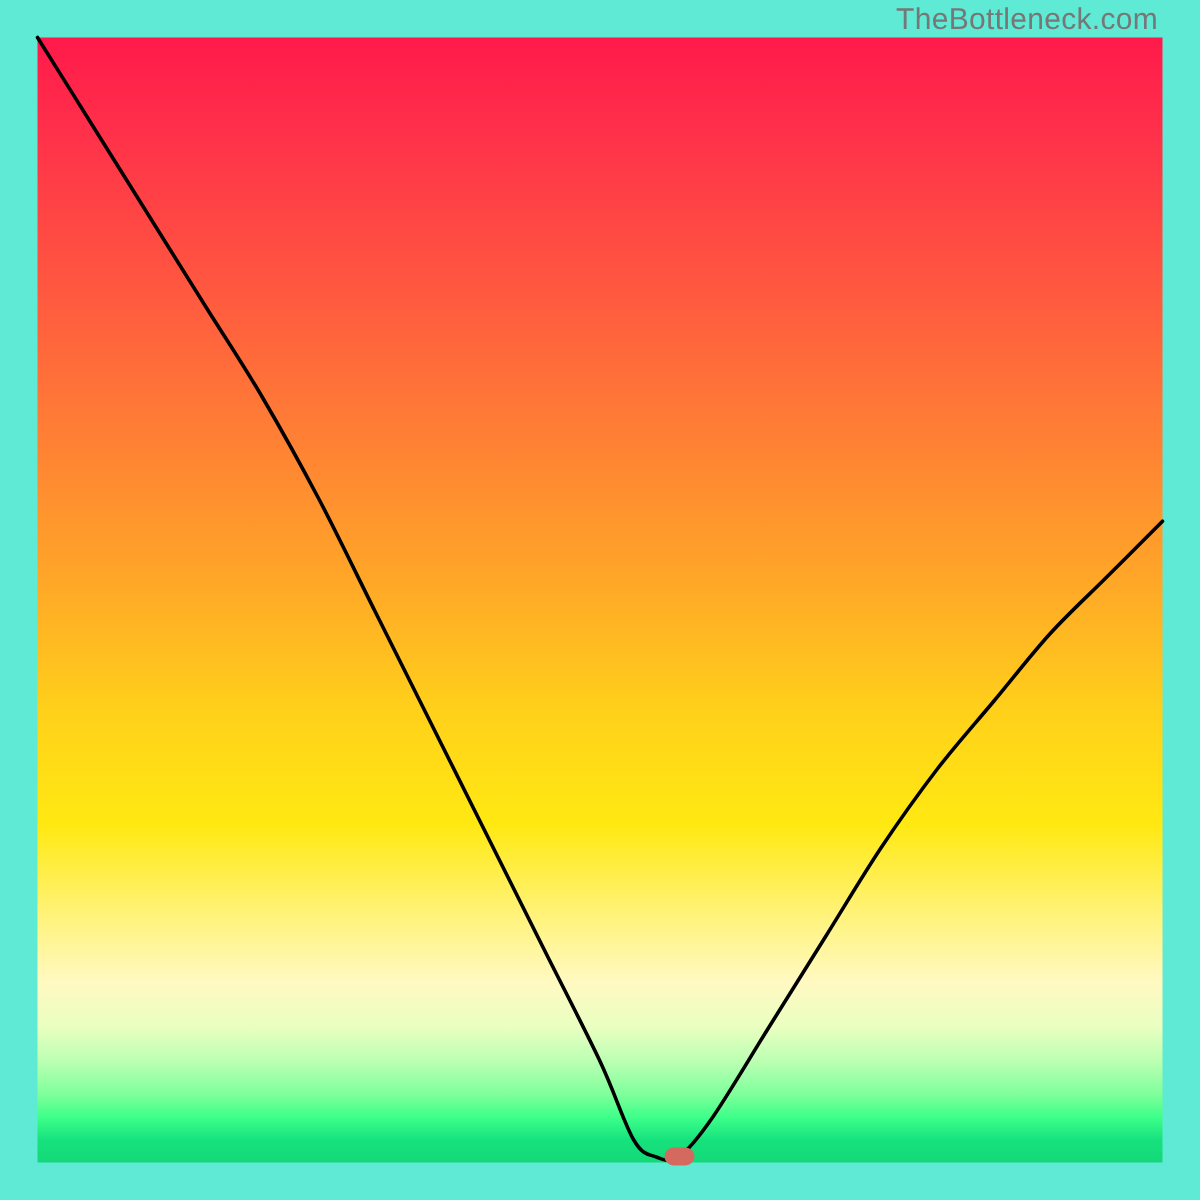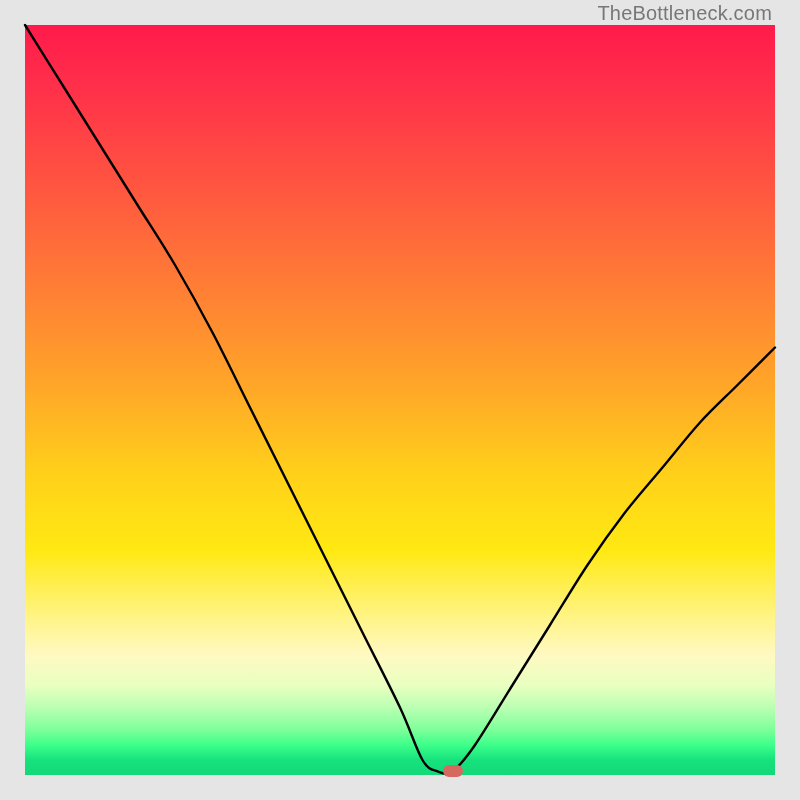--- a/index.html
+++ b/index.html
@@ -8,21 +8,21 @@
     width: 800px;
     height: 800px;
     background: #000;
     overflow: hidden;
     font-family: Arial, Helvetica, sans-serif;
   }
   .frame {
     position: relative;
     width: 800px;
     height: 800px;
-    background: #e5e5e5;
+    background: #5eead4;
   }
   .plot-area {
     position: absolute;
     left: 25px;
     top: 25px;
     width: 750px;
     height: 750px;
     
     background: linear-gradient(
       to bottom,

